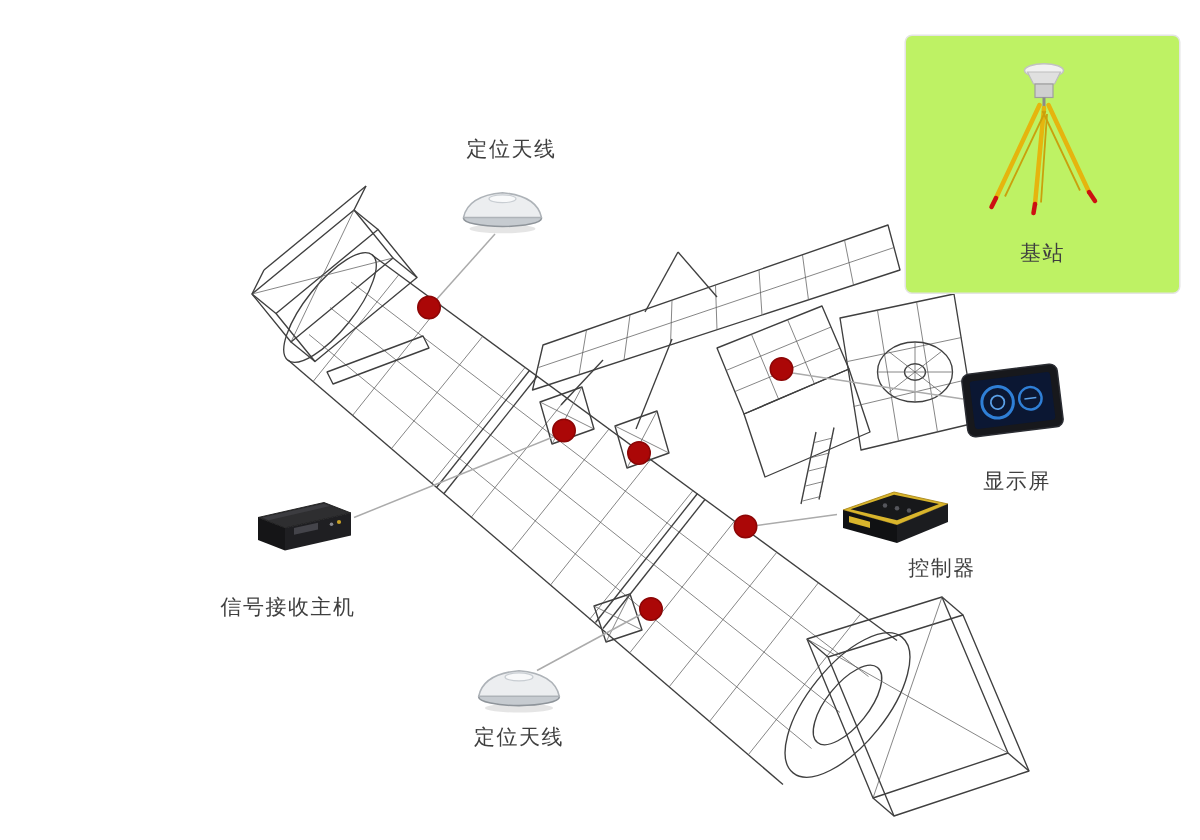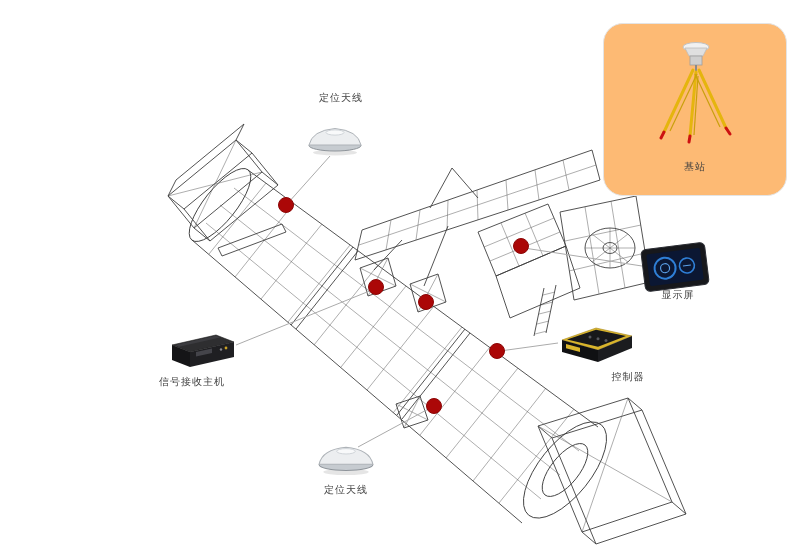--- a/index.html
+++ b/index.html
@@ -8,33 +8,33 @@
     background:#ffffff;
     font-family:"DejaVu Sans", sans-serif;
     position:relative;
     overflow:hidden;
   }
   .stage { position:relative; width:800px; height:560px; background:#fff; }
   .layer { position:absolute; left:0; top:0; }
   .comp  { position:absolute; }
   .label {
     position:absolute;
-    font-size:10px;
+    font-size:14px;
     color:#3f3f3f;
     letter-spacing:1px;
     text-align:center;
     white-space:nowrap;
   }
   .bs-card {
     position:absolute;
     left:603px; top:23px;
     width:184px; height:173px;
     border:1px solid #e4e4e4;
-    border-radius:20px;
-    background:#fdba74;
+    border-radius:5px;
+    background:#bef264;
   }
   .bs-card .tripod { position:absolute; left:42px; top:10px; }
   .bs-card .label  { position:absolute; left:0; right:0; top:136px; }
 
   
   .wf line, .wf polygon, .wf ellipse, .wf path {
     stroke:#3f3f3f; fill:none; stroke-width:0.9; stroke-linejoin:round;
   }
   .wf .mesh { stroke:#5d5d5d; stroke-width:0.5; }
   .conn line { stroke:#ababab; stroke-width:1; }
@@ -199,21 +199,21 @@
   <svg class="comp" style="left:166px; top:330px;" width="70" height="40" viewBox="0 0 70 40">
     <polygon points="6,15 50,5 68,12 24,22" fill="#2e2e30" stroke="#1a1a1a" stroke-width="0.6"></polygon>
     <polygon points="9,15 50,5.8 54,7.4 13,16.8" fill="#3c3c40"></polygon>
     <polygon points="6,15 24,22 24,37 6,30" fill="#151517"></polygon>
     <polygon points="24,22 68,12 68,27 24,37" fill="#1f1f22"></polygon>
     <polygon points="30,22 46,18.5 46,23 30,26.5" fill="#44444a"></polygon>
     <circle cx="60" cy="18" r="1.4" fill="#c9a227"></circle>
     <circle cx="55" cy="19.5" r="1.2" fill="#8a8a8f"></circle>
   </svg>
 
-  <div class="label" style="left:146px; top:375px; width:92px;">信号接收主机</div>
+  <div class="label" style="left:146px; top:396px; width:92px;">信号接收主机</div>
 
   <svg class="comp" style="left:556px; top:320px;" width="80" height="46" viewBox="0 0 80 46">
     <polygon points="6,20 40,8 76,16 42,30" fill="#d9b52c" stroke="#a8871a" stroke-width="0.6"></polygon>
     <polygon points="11,19.5 40,9.8 70,16 42,26.8" fill="#17181a"></polygon>
     <polygon points="6,20 42,30 42,42 6,32" fill="#101113"></polygon>
     <polygon points="42,30 76,16 76,28 42,42" fill="#1b1c1f"></polygon>
     <polygon points="10,24 24,27.8 24,32 10,28.2" fill="#d9b52c"></polygon>
     <circle cx="34" cy="17" r="1.5" fill="#55565c"></circle>
     <circle cx="42" cy="18.8" r="1.5" fill="#55565c"></circle>
     <circle cx="50" cy="20.4" r="1.5" fill="#55565c"></circle>
@@ -225,21 +225,21 @@
     <g transform="rotate(-7 35 27)">
       <rect x="3" y="6" width="64" height="42" rx="5" fill="#17181c" stroke="#2b2d33" stroke-width="1"></rect>
       <rect x="8" y="11" width="54" height="32" rx="2" fill="#0b1733"></rect>
       <circle cx="25" cy="27" r="10.5" fill="none" stroke="#2f7fd6" stroke-width="2"></circle>
       <circle cx="25" cy="27" r="4.5" fill="none" stroke="#5ba0e8" stroke-width="1.2"></circle>
       <circle cx="47" cy="27" r="7.5" fill="none" stroke="#2f7fd6" stroke-width="1.6"></circle>
       <line x1="43" y1="27" x2="51" y2="27" stroke="#5ba0e8" stroke-width="1"></line>
     </g>
   </svg>
 
-  <div class="label" style="left:650px; top:288px; width:56px;">显示屏</div>
+  <div class="label" style="left:650px; top:312px; width:56px;">显示屏</div>
 
   <div class="bs-card">
     <svg class="tripod" width="100" height="112" viewBox="0 0 100 112">
       <ellipse cx="50" cy="13" rx="13" ry="4.5" fill="#f1f1f1" stroke="#c2c2c2" stroke-width="1"></ellipse>
       <path d="M39,14 L61,14 L57,22 L43,22 Z" fill="#e0e0e0" stroke="#bdbdbd" stroke-width="0.8"></path>
       <rect x="44" y="22" width="12" height="9" fill="#cfcfcf" stroke="#9e9e9e" stroke-width="0.8"></rect>
       <line x1="50" y1="31" x2="50" y2="38" stroke="#8a8a8a" stroke-width="2"></line>
       <g stroke="#e5b50e" stroke-width="3" stroke-linecap="round">
         <line x1="47" y1="36" x2="18" y2="98"></line>
         <line x1="53" y1="36" x2="80" y2="94"></line>

